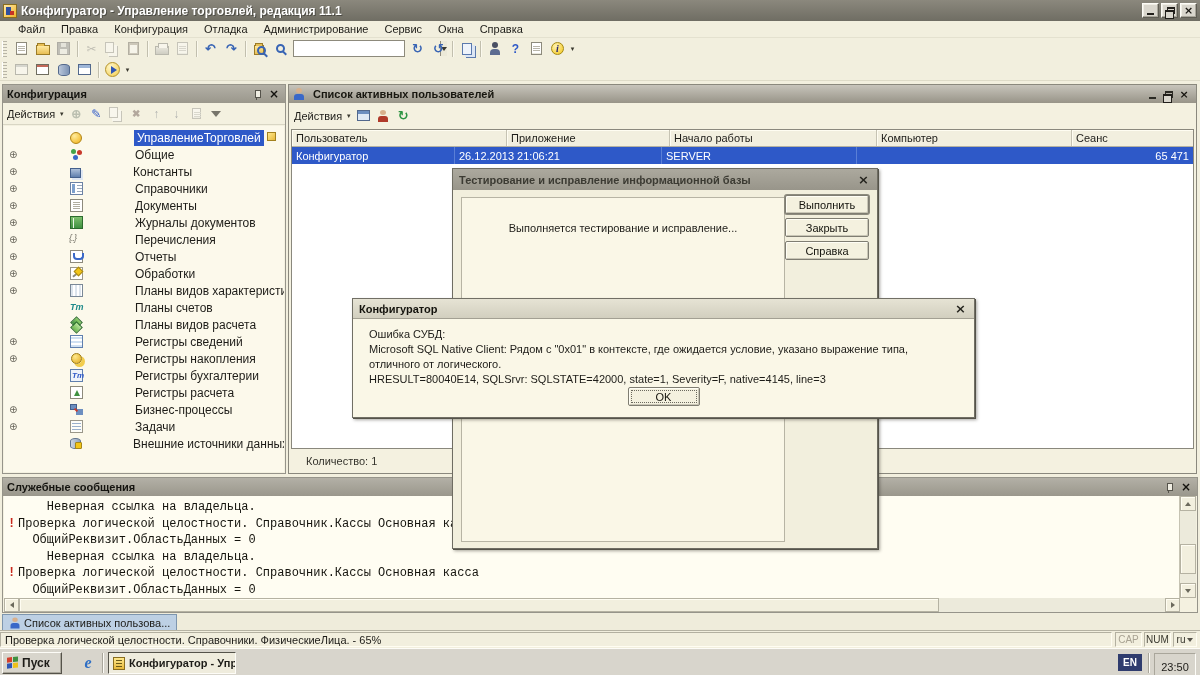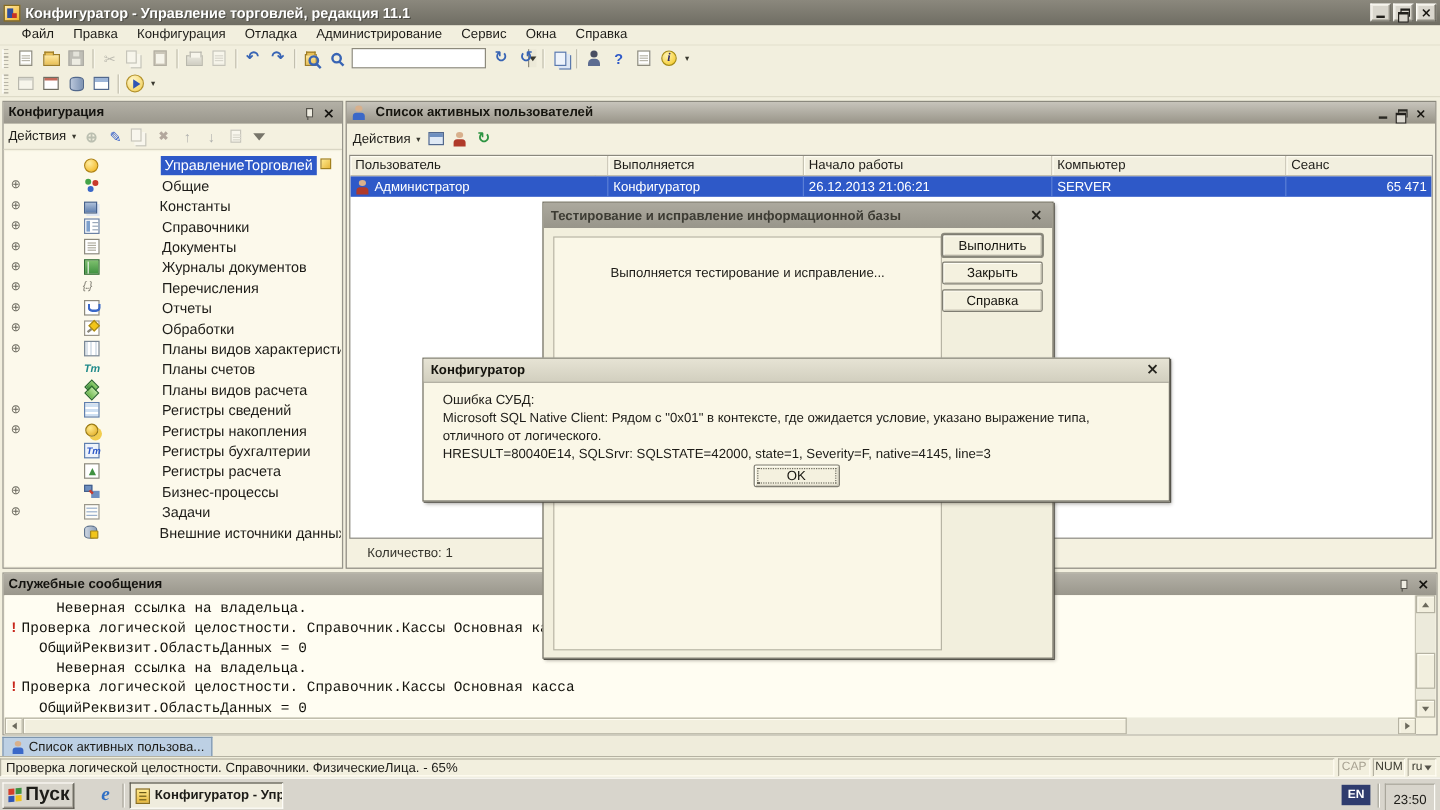--- a/index.html
+++ b/index.html
@@ -218,21 +218,21 @@
   .st-field{ position:absolute; left:0; top:1px; width:1112px; height:15px; border:1px solid; border-color:#b3b0a0 #fffdf2 #fffdf2 #b3b0a0; padding:1px 4px; white-space:nowrap; overflow:hidden;}
   .st-cell{ position:absolute; top:1px; height:15px; border:1px solid; border-color:#b3b0a0 #fffdf2 #fffdf2 #b3b0a0; font-size:10px; display:flex; align-items:center; justify-content:center;}
   #cap{ left:1115px; width:27px; color:#a8a292;}
   #num{ left:1144px; width:27px; color:#3a392f;}
   #lang-ru{ left:1173px; width:24px; color:#3a392f; gap:2px;}
 
   #taskbar{ left:0; top:648px; width:1200px; height:27px; background:#d8d5cc; border-top:1px solid #fdfcf7;}
   #startbtn{ position:absolute; left:2px; top:3px; width:60px; height:22px; background:#d8d5cc;
     border:1px solid; border-color:#fdfcf7 #55534a #55534a #fdfcf7; box-shadow:inset -1px -1px 0 #a9a69b;
     display:flex; align-items:center; padding:0 4px; gap:3px;}
-  #startbtn .lbl{ font-weight:bold; font-size:16px;}
+  #startbtn .lbl{ font-weight:bold; font-size:12px;}
   .flag{ width:12px; height:12px; display:grid; grid-template-columns:5px 5px; grid-template-rows:5px 5px; gap:1px; transform:skewY(-6deg);}
   .flag i{ display:block;} .f-r{background:#d33f2c;} .f-g{background:#3f9140;} .f-b{background:#2f55b4;} .f-y{background:#eec11c;}
   #iebtn{ position:absolute; left:78px; top:4px; width:20px; height:20px; display:flex; align-items:center; justify-content:center;
     color:#2f6fc4; font-family:"Liberation Serif",serif; font-style:italic; font-weight:bold; font-size:16px;}
   .tb-sep{ position:absolute; left:102px; top:4px; width:2px; height:20px; border-left:1px solid #a9a69b; border-right:1px solid #fdfcf7;}
   #taskbtn{ position:absolute; left:108px; top:3px; width:128px; height:22px; background:#efecdd;
     border:1px solid; border-color:#55534a #fdfcf7 #fdfcf7 #55534a;
     display:flex; align-items:center; padding:0 4px; gap:4px; font-weight:bold; white-space:nowrap; overflow:hidden;}
   .docico{ width:12px; height:13px; background:linear-gradient(#ffe98c,#e7b83c); border:1px solid #8a6d1d; position:relative; flex:none;}
   .docico::before{content:"";position:absolute;left:2px;top:2px;width:6px;height:1px;background:#6b5a17;box-shadow:0 3px 0 #6b5a17,0 6px 0 #6b5a17;}
@@ -530,30 +530,26 @@
     <span class="ai">
         <span class="arr" style="color:#2d9442">↻</span>
       </span>
   </div>
   <div id="utable">
     <div class="u-hdr">
       <div class="u-hc" style="width:215px">
         <span>Пользователь</span>
         <span class="sort"><i class="tri-u"></i></span>
       </div>
-      <div class="u-hc" style="width:163px"><span>Выполняется</span></div>
+      <div class="u-hc" style="width:163px"><span>Приложение</span></div>
       <div class="u-hc" style="width:207px"><span>Начало работы</span></div>
       <div class="u-hc" style="width:195px"><span>Компьютер</span></div>
       <div class="u-hc" style="flex:1;border-right:none"><span>Сеанс</span></div>
     </div>
     <div class="u-row">
-      <div class="u-rc" style="width:215px">
-          <span class="pico"></span>
-          <span>Администратор</span>
-        </div>
       <div class="u-rc" style="width:163px">
           <span>Конфигуратор</span>
         </div>
       <div class="u-rc" style="width:207px">
           <span>26.12.2013 21:06:21</span>
         </div>
       <div class="u-rc" style="width:195px">
           <span>SERVER</span>
         </div>
       <div class="u-rc right" style="flex:1;border-right:none">

